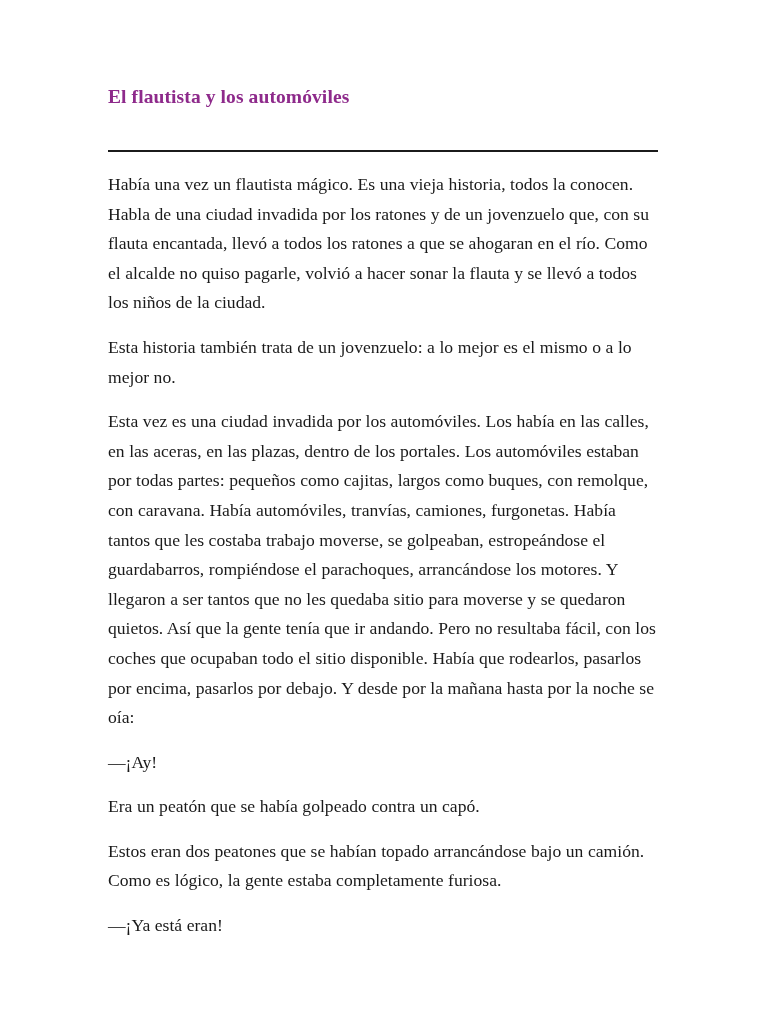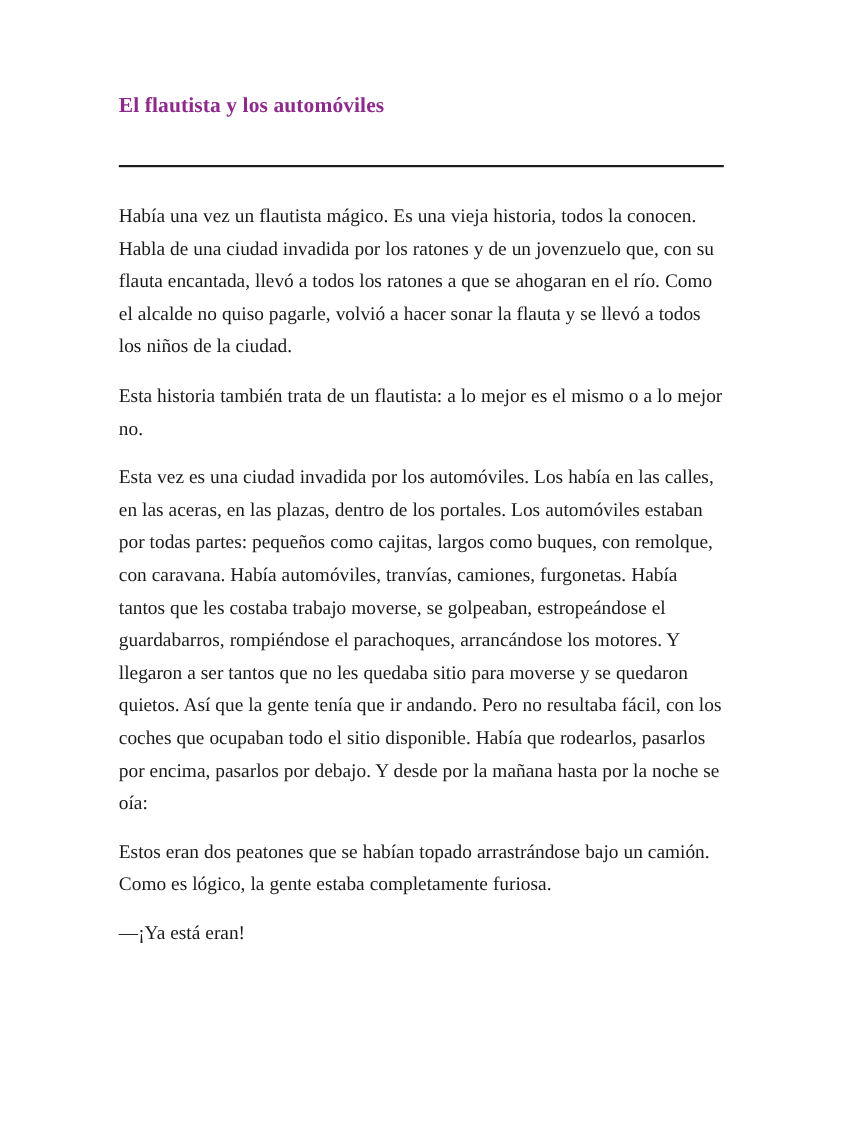--- a/index.html
+++ b/index.html
@@ -45,21 +45,21 @@
     margin: 0;
     padding: 0;
     border: 0;
     height: 2px;
     background: #1b1b1b;
     width: 550px;
     margin-top: 40px;
   }
 
   .body-copy {
-    margin-top: 30px;
+    margin-top: 18px;
   }
 
   .body-copy p {
     margin: 0 0 15px 0;
     padding: 0;
     font-family: "Liberation Serif", "DejaVu Serif", serif;
     font-size: 17.6px;
     line-height: 29.6px;
     color: #1a1a1a;
     text-align: left;
@@ -75,20 +75,22 @@
 
 <div class="page">
   <div class="content">
 
     <h1 class="doc-title">El flautista y los automóviles</h1>
 
     <hr class="title-rule">
 
     <div class="body-copy">
       <p>Había una vez un flautista mágico. Es una vieja historia, todos la conocen. Habla de una ciudad invadida por los ratones y de un jovenzuelo que, con su flauta encantada, llevó a todos los ratones a que se ahogaran en el río. Como el alcalde no quiso pagarle, volvió a hacer sonar la flauta y se llevó a todos los niños de la ciudad.</p>
-      <p>Esta historia también trata de un flautista: a lo mejor es el mismo o a lo mejor no.</p>
+      <p>Esta historia también trata de un jovenzuelo: a lo mejor es el mismo o a lo mejor no.</p>
       <p>Esta vez es una ciudad invadida por los automóviles. Los había en las calles, en las aceras, en las plazas, dentro de los portales. Los automóviles estaban por todas partes: pequeños como cajitas, largos como buques, con remolque, con caravana. Había automóviles, tranvías, camiones, furgonetas. Había tantos que les costaba trabajo moverse, se golpeaban, estropeándose el guardabarros, rompiéndose el parachoques, arrancándose los motores. Y llegaron a ser tantos que no les quedaba sitio para moverse y se quedaron quietos. Así que la gente tenía que ir andando. Pero no resultaba fácil, con los coches que ocupaban todo el sitio disponible. Había que rodearlos, pasarlos por encima, pasarlos por debajo. Y desde por la mañana hasta por la noche se oía:</p>
-      <p>Estos eran dos peatones que se habían topado arrastrándose bajo un camión. Como es lógico, la gente estaba completamente furiosa.</p>
+      <p>—¡Ay!</p>
+      <p>Era un peatón que se había golpeado contra un capó.</p>
+      <p>Estos eran dos peatones que se habían topado arrancándose bajo un camión. Como es lógico, la gente estaba completamente furiosa.</p>
       <p>—¡Ya está eran!</p>
     </div>
 
   </div>
 </div>
 
 </body></html>

